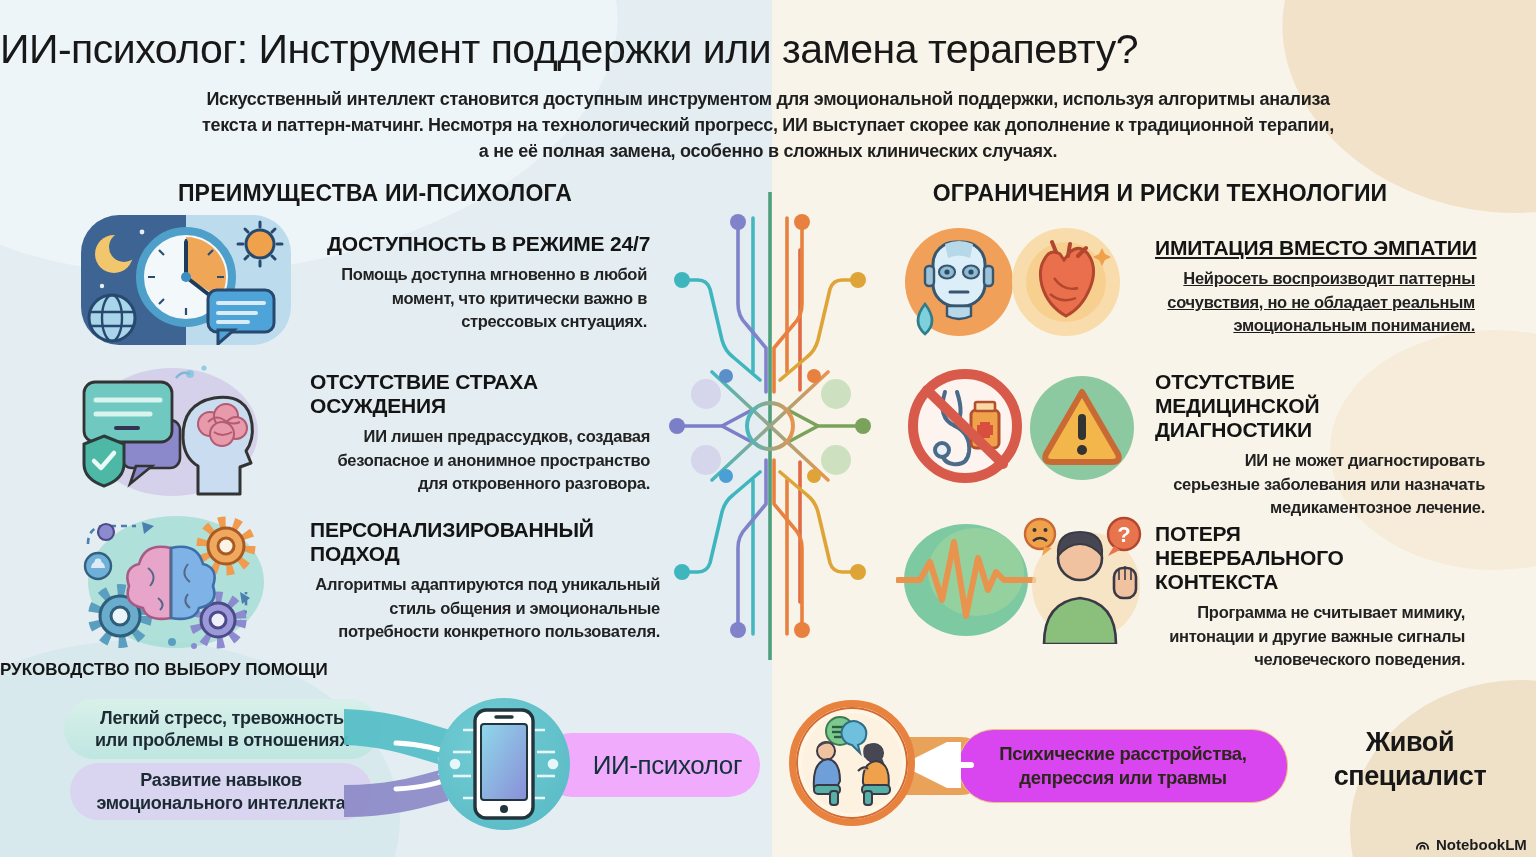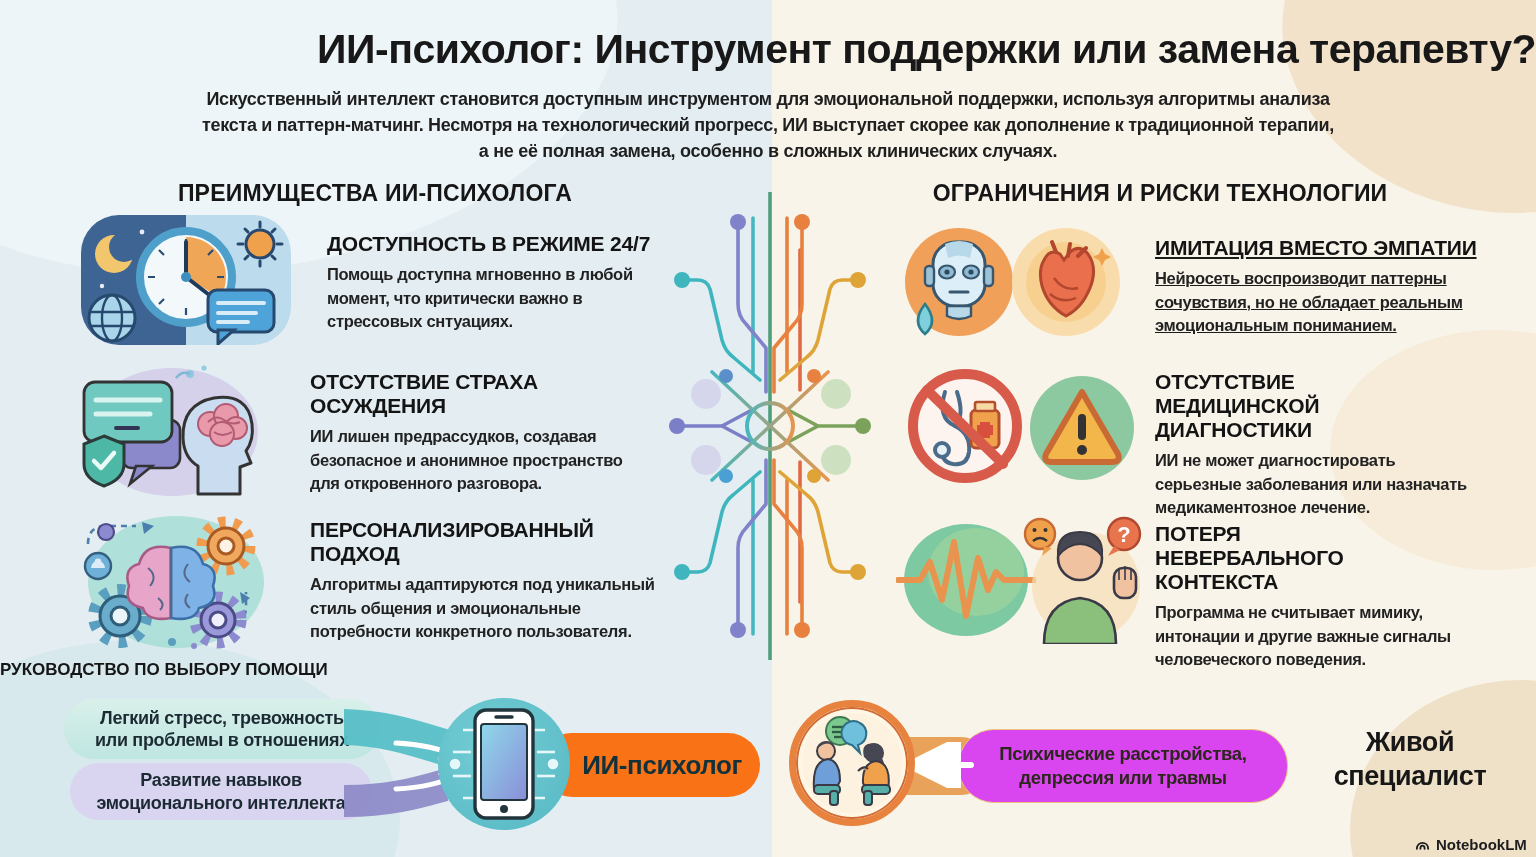--- a/index.html
+++ b/index.html
@@ -11,46 +11,46 @@
   }
   .bg-left{position:absolute;left:0;top:0;width:772px;height:857px;background:#e4eef2;}
   .blob{position:absolute;border-radius:50%;}
   .blob-tl{left:-140px;top:-160px;width:760px;height:430px;background:#eef5f8;transform:rotate(-8deg);}
   .blob-bl{left:-120px;top:640px;width:520px;height:360px;background:#d8e9ee;}
   .blob-tr{left:1280px;top:-120px;width:420px;height:330px;background:#f3e2ca;transform:rotate(14deg);}
   .blob-mr{left:1330px;top:330px;width:330px;height:240px;background:#f6ecd9;}
   .blob-br{left:1350px;top:680px;width:340px;height:300px;background:#efe0c8;}
 
   .title{
-    position:absolute;left:0;top:26px;width:100%;text-align:right;
-    font-size:41px;font-weight:700;letter-spacing:-0.5px;color:#181818;
+    position:absolute;left:0;top:26px;width:100%;text-align:left;
+    font-size:41px;font-weight:400;letter-spacing:-0.5px;color:#181818;
   }
   .subtitle{position:absolute;left:0;top:86px;width:100%;text-align:center;
     font-size:18px;font-weight:700;letter-spacing:-0.3px;color:#1f1f1f;}
   .subtitle div{line-height:26px;}
 
   .col-heading{position:absolute;font-size:23px;font-weight:700;letter-spacing:0.2px;text-align:center;color:#161616;}
   .h-adv{left:75px;top:180px;width:600px;}
   .h-lim{left:865px;top:180px;width:590px;}
 
   .item-text{position:absolute;}
   .item-title{font-size:21px;font-weight:700;line-height:1.15;letter-spacing:-0.2px;color:#141414;}
-  .item-body{margin-top:7px;font-size:16.5px;font-weight:700;line-height:1.42;letter-spacing:-0.3px;color:#222;}
+  .item-body{margin-top:7px;font-size:16.5px;font-weight:700;line-height:1.42;letter-spacing:-0.3px;color:#222;text-align:right;}
 
   .icon-wrap{position:absolute;}
 
   
   .h-guide{left:0;top:660px;width:100%;font-size:17px;font-weight:700;position:absolute;color:#161616;}
   .chip{position:absolute;display:flex;align-items:center;justify-content:center;text-align:center;
     font-size:18px;font-weight:700;line-height:1.25;letter-spacing:-0.3px;color:#1c2a33;border-radius:30px;}
   .chip-1{left:64px;top:699px;width:316px;height:60px;background:linear-gradient(180deg,#d9f0ea,#bfe6e1);}
   .chip-2{left:70px;top:763px;width:302px;height:57px;background:#d9d4f0;}
   .ai-band{position:absolute;left:540px;top:733px;width:220px;height:64px;border-radius:32px;
-    background:#f97316;display:flex;align-items:center;justify-content:flex-end;padding-right:18px;box-sizing:border-box;
-    font-size:26px;font-weight:700;letter-spacing:-0.4px;color:#12313a;}
+    background:#f0abfc;display:flex;align-items:center;justify-content:flex-end;padding-right:18px;box-sizing:border-box;
+    font-size:26px;font-weight:400;letter-spacing:-0.4px;color:#12313a;}
   .ai-circle{position:absolute;left:438px;top:698px;width:132px;height:132px;border-radius:50%;
     background:radial-gradient(circle at 40% 35%,#74cdd4,#55b8c4);display:flex;align-items:center;justify-content:center;}
   .human-connector{position:absolute;left:860px;top:737px;width:130px;height:58px;border-radius:30px;background:#e9a25a;}
   .human-chip{position:absolute;left:958px;top:729px;width:328px;height:72px;border-radius:36px;
     background:#d946ef;border:1px solid #ecc27c;display:flex;flex-direction:column;align-items:center;justify-content:center;
     font-size:18.5px;font-weight:700;line-height:1.3;letter-spacing:-0.3px;color:#2c261d;}
   .human-circle{position:absolute;left:789px;top:700px;width:126px;height:126px;border-radius:50%;
     background:#fff6e6;border:7px solid #e8823f;box-shadow:0 0 0 2px #cf6b33 inset;box-sizing:border-box;
     display:flex;align-items:center;justify-content:center;}
   .human-label{position:absolute;left:1300px;top:726px;width:220px;text-align:center;

